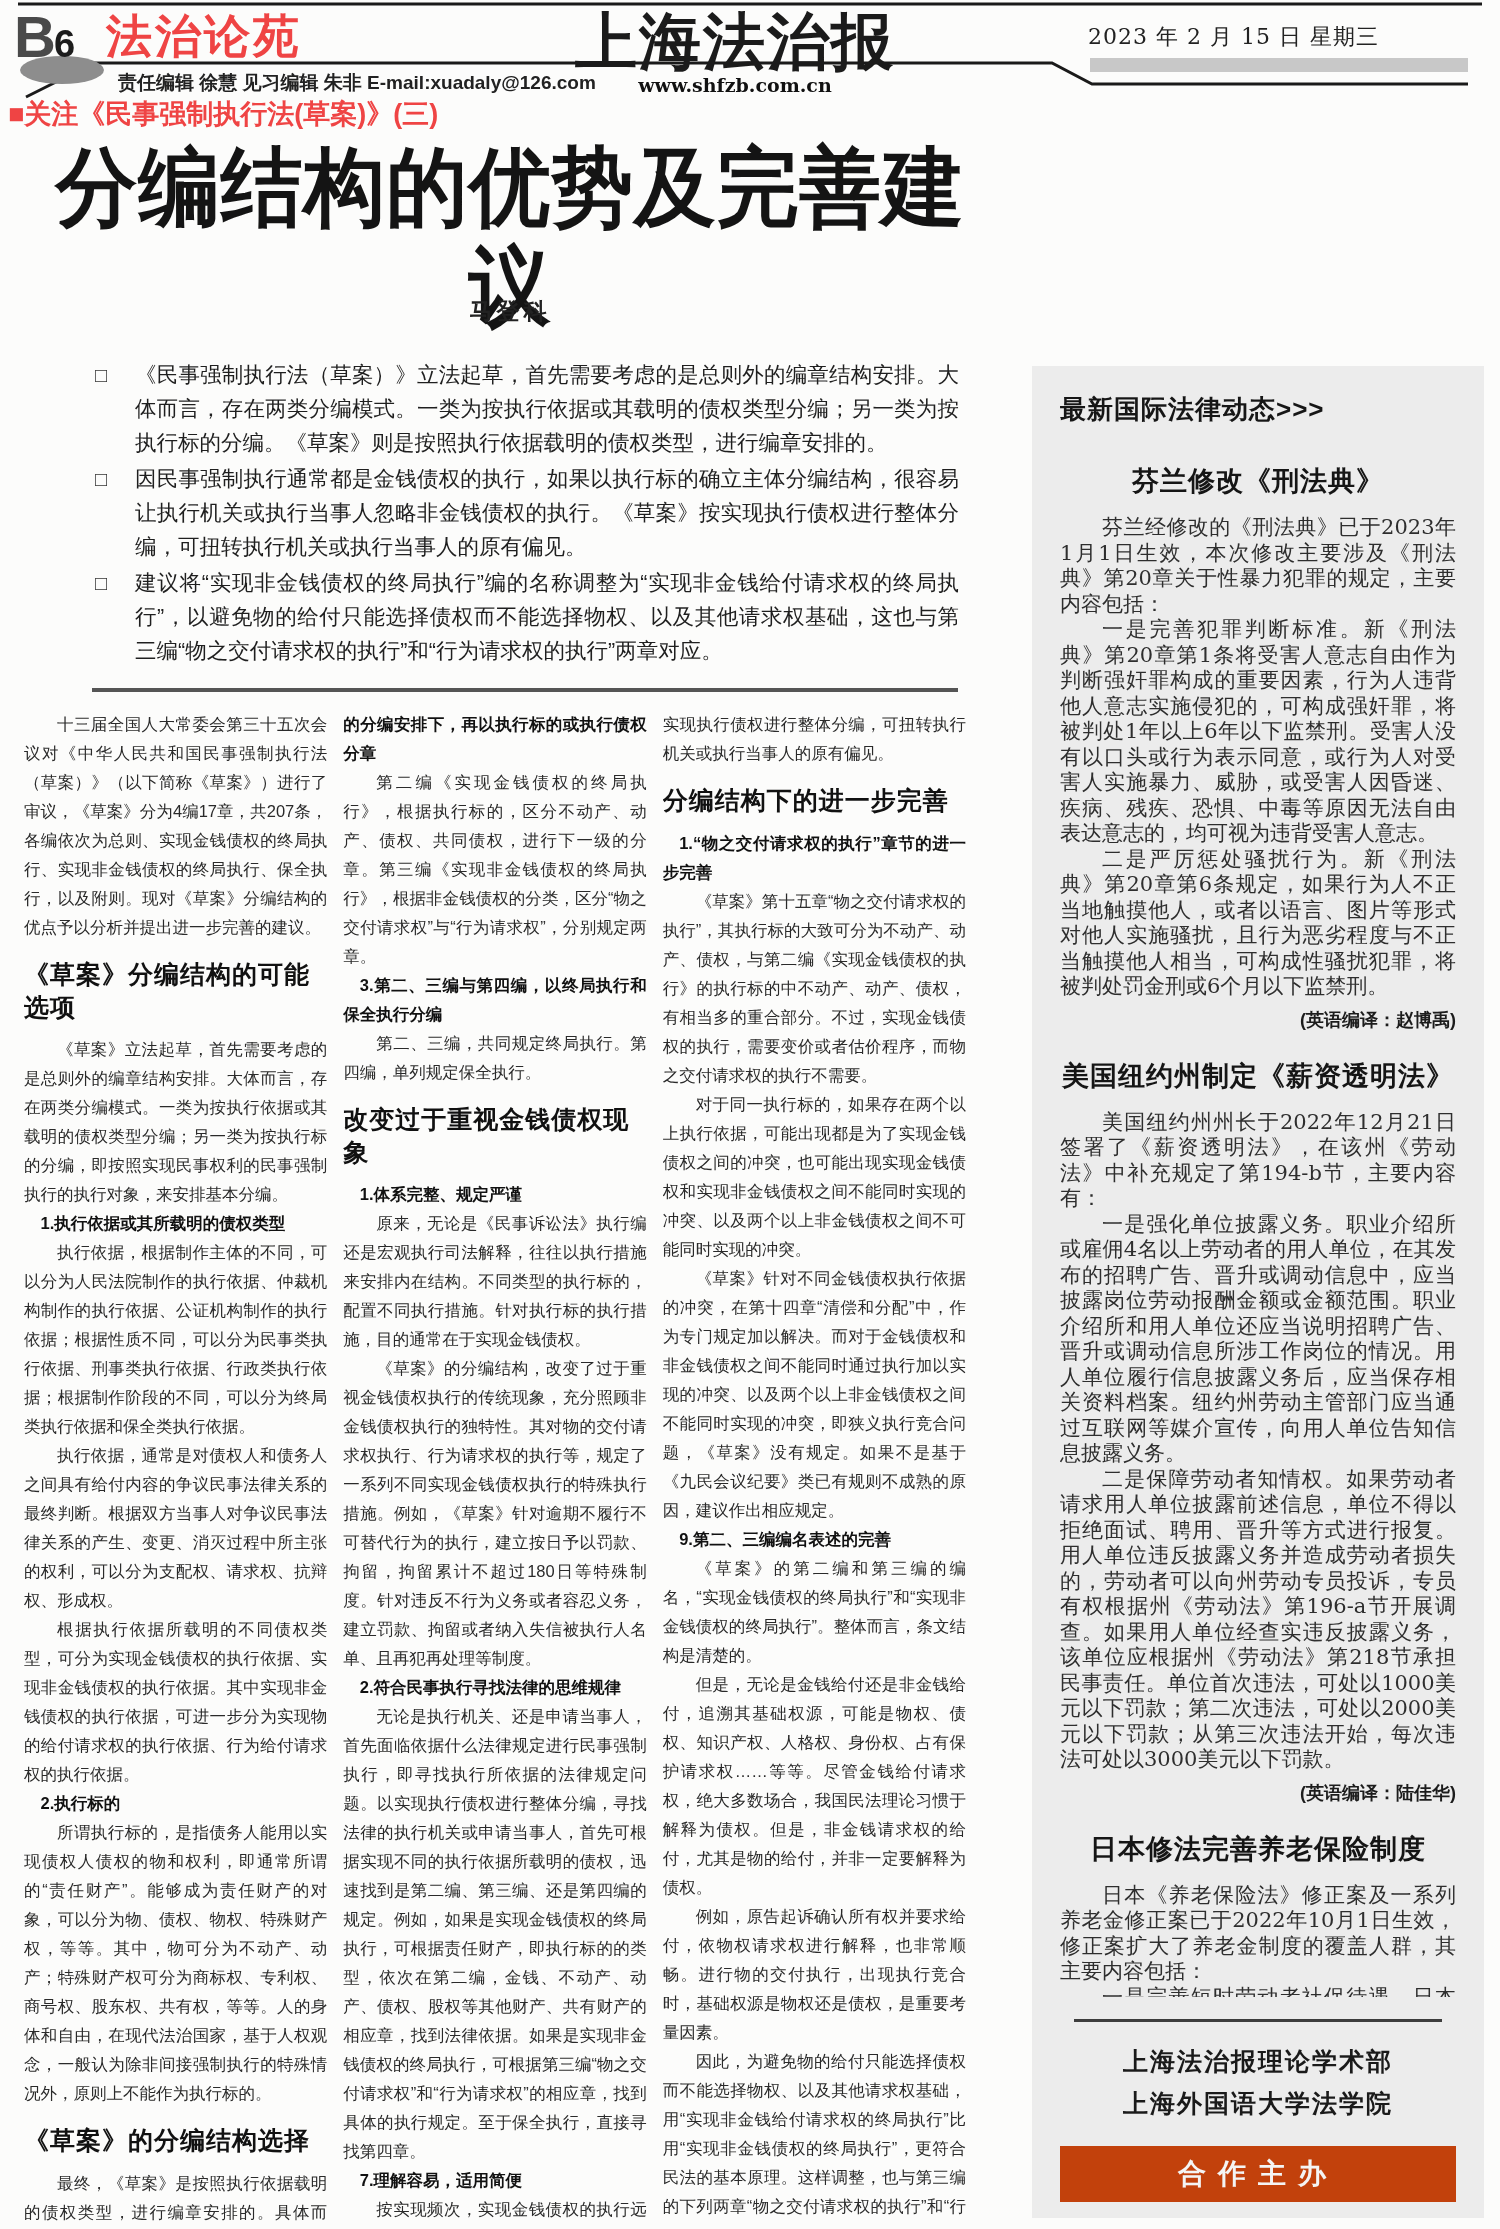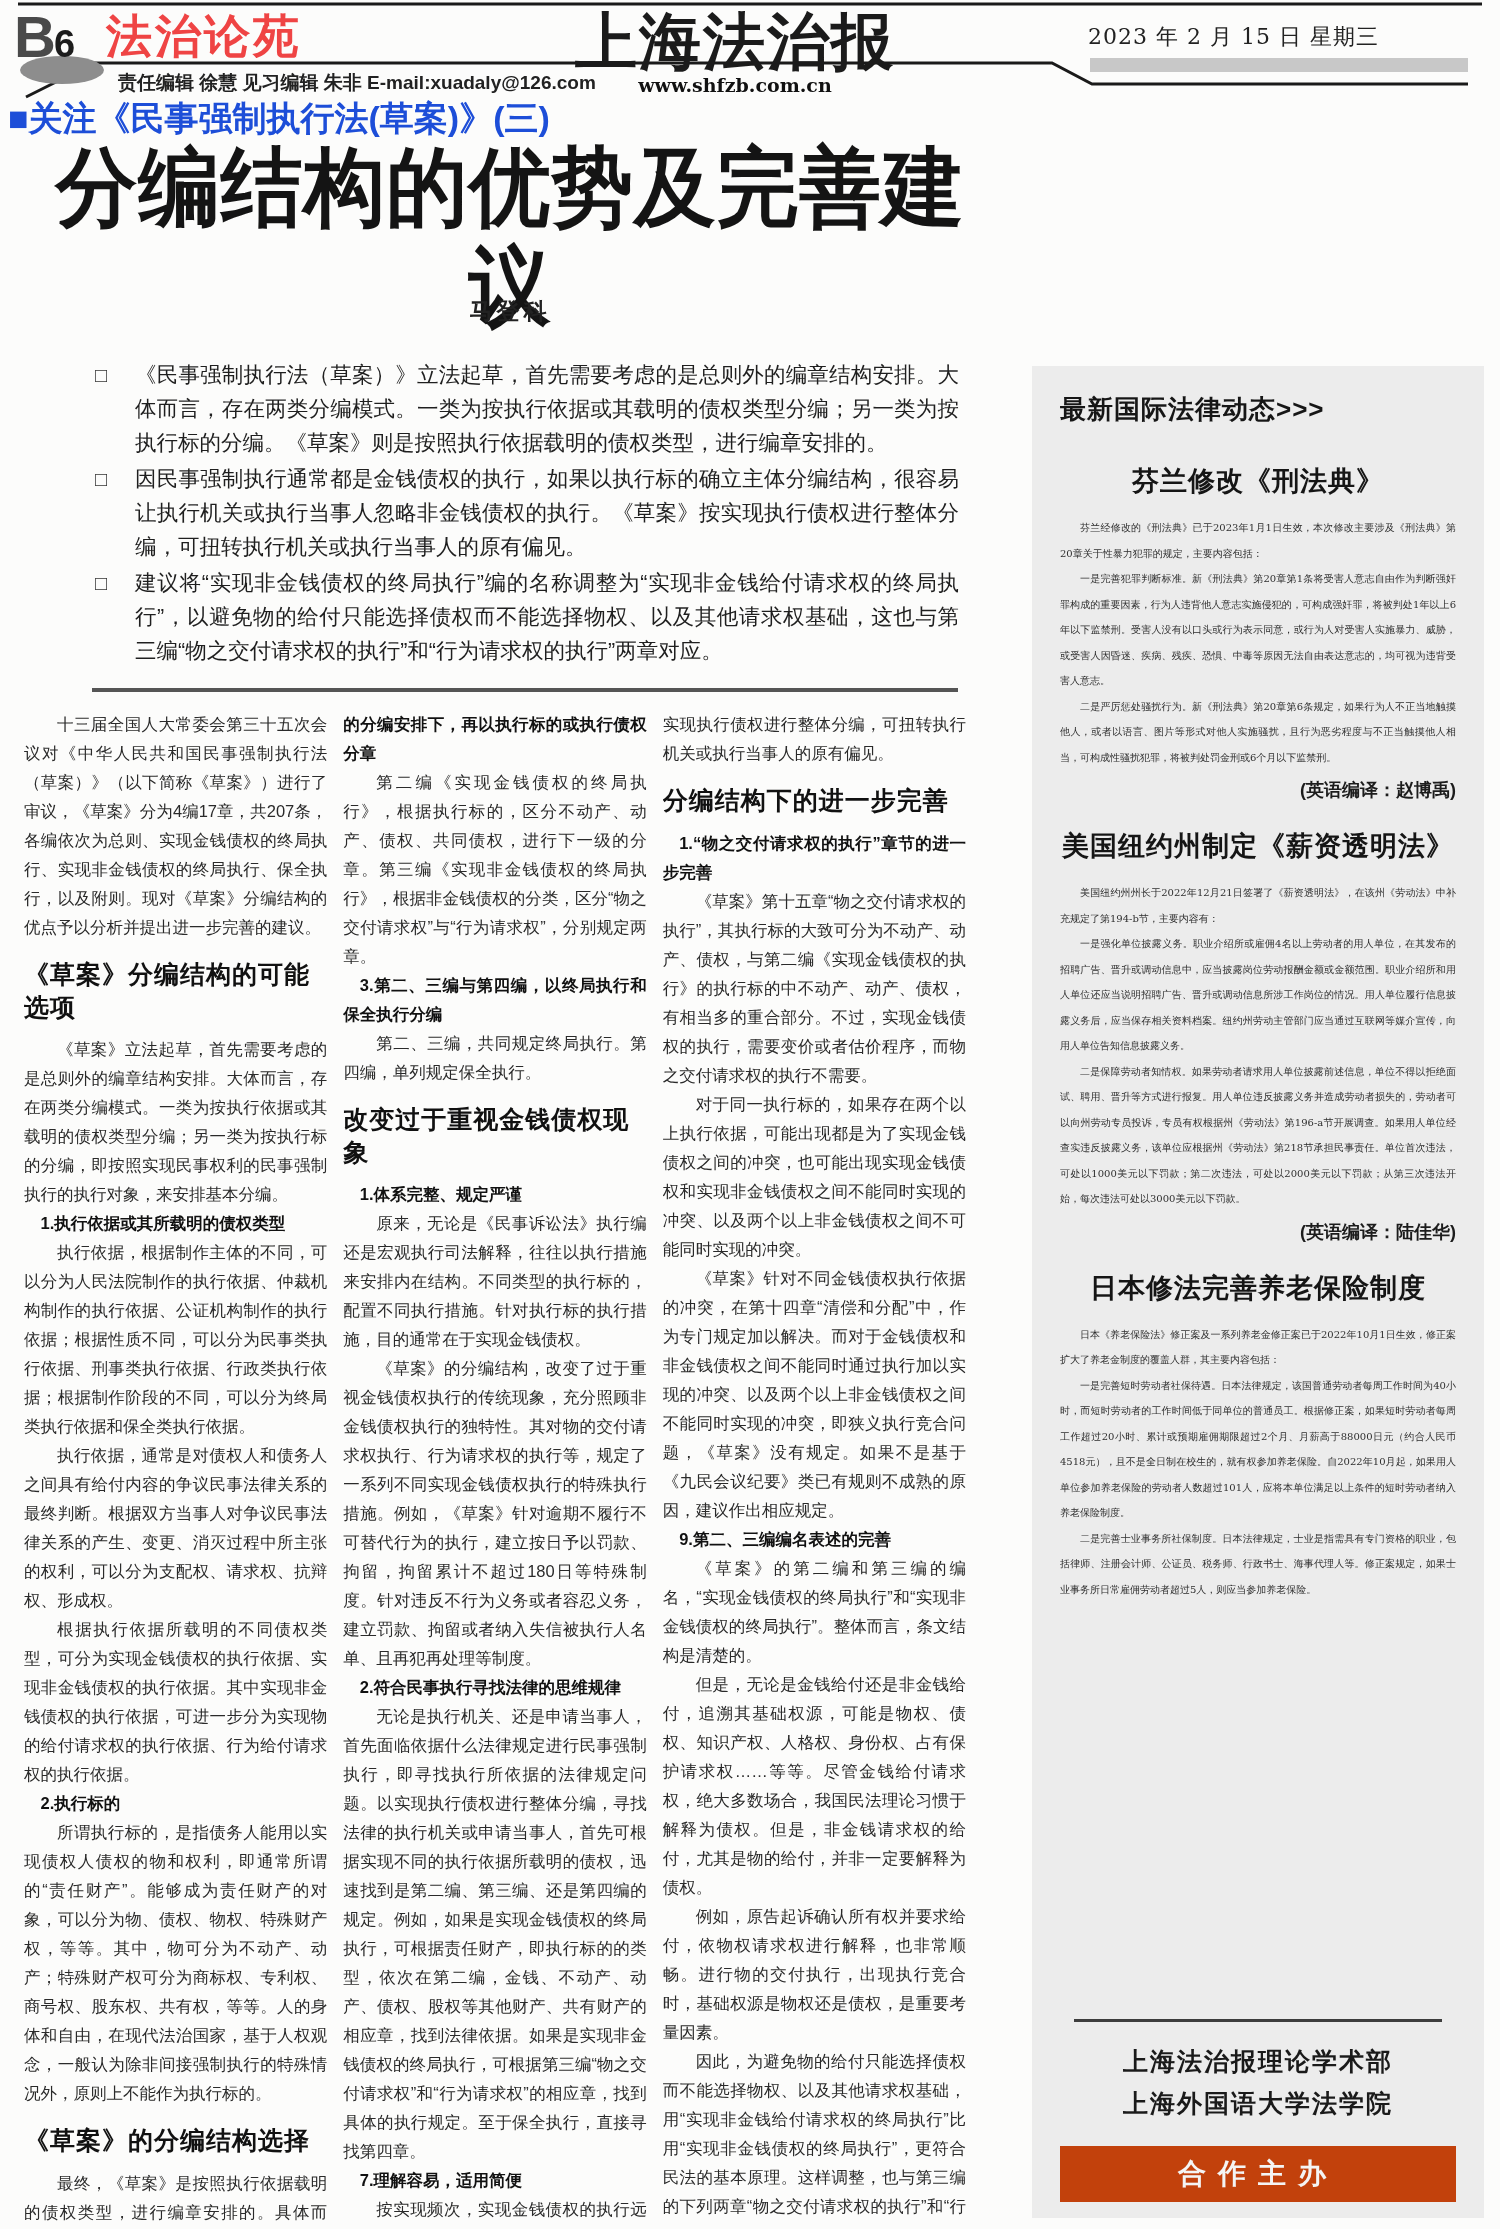--- a/index.html
+++ b/index.html
@@ -14,21 +14,21 @@
   .section-name{position:absolute;left:106px;top:6px;font-size:46px;font-weight:900;color:#ef4444;letter-spacing:3px;}
   .editor-line{position:absolute;left:118px;top:70px;font-size:19px;font-weight:bold;color:#222;}
   .masthead{position:absolute;left:540px;top:0px;width:390px;text-align:center;
             font-family:"DejaVu Serif",serif;font-size:62px;font-weight:bold;color:#1b1b1b;letter-spacing:2px;}
   .website{position:absolute;left:540px;top:74px;width:390px;text-align:center;
            font-family:"DejaVu Serif",serif;font-size:19px;font-weight:bold;color:#111;}
   .date-line{position:absolute;left:1088px;top:22px;width:380px;font-family:"DejaVu Serif",serif;
              font-size:22px;color:#222;letter-spacing:1px;}
   .date-bar{position:absolute;left:1090px;top:58px;width:378px;height:14px;background:#c8c8c8;}
   
-  .kicker{position:absolute;left:8px;top:96px;font-size:34px;font-weight:bold;color:#1d4ed8;}
+  .kicker{position:absolute;left:8px;top:96px;font-size:27px;font-weight:bold;color:#ef4444;}
   .headline{position:absolute;left:15px;top:138px;width:990px;text-align:center;
             font-size:86px;font-weight:900;color:#141414;line-height:1.15;
             transform:scaleX(.95);transform-origin:center;letter-spacing:1px;}
   .author{position:absolute;left:15px;top:296px;width:990px;text-align:center;
           font-size:23px;font-weight:bold;color:#222;letter-spacing:4px;}
   
   .summary{position:absolute;left:95px;top:358px;width:864px;}
   .sum-item{display:flex;margin-bottom:2px;}
   .sum-marker{flex:0 0 40px;font-size:20px;line-height:34px;color:#333;}
   .sum-text{flex:1;font-size:21.5px;line-height:34px;text-align:justify;color:#1f1f1f;}
@@ -41,21 +41,21 @@
   .blk-cont{text-indent:0;}
   .blk-h2{font-size:25px;font-weight:bold;color:#111;line-height:1.3;margin:16px 0 12px;letter-spacing:1px;text-align:left;text-indent:0;}
   .blk-h3{font-weight:bold;color:#111;text-indent:1em;}
   .blk-h3cont{font-weight:bold;color:#111;text-indent:0;}
   
   .sidebar{position:absolute;left:1032px;top:366px;width:452px;height:1852px;background:#ececec;
            box-sizing:border-box;padding:26px 28px 16px;overflow:hidden;}
   .sb-title{font-size:26px;font-weight:bold;color:#161616;margin-bottom:10px;letter-spacing:1px;}
   .sb-articles{height:1560px;overflow:hidden;}
   .sb-art-title{text-align:center;font-size:27px;font-weight:bold;color:#151515;margin:26px 0 16px;letter-spacing:1px;}
-  .sb-p{font-family:"DejaVu Serif",serif;font-size:10px;line-height:25.5px;text-indent:2em;
+  .sb-p{font-family:"DejaVu Serif",serif;font-size:21px;line-height:25.5px;text-indent:2em;
         text-align:justify;color:#2e2e2e;}
   .sb-credit{text-align:right;font-size:18px;font-weight:bold;color:#1c1c1c;margin:8px 0 2px;}
   .sb-footer{position:absolute;left:28px;right:28px;bottom:16px;}
   .sb-rule{height:3px;background:#3d3d3d;margin:0 14px 18px;}
   .sb-org{text-align:center;font-size:25px;font-weight:bold;color:#1a1a1a;line-height:42px;letter-spacing:2px;}
   .sb-button{margin-top:22px;height:56px;background:#c2410c;color:#f4f4f4;display:flex;
              align-items:center;justify-content:center;font-size:28px;font-weight:bold;letter-spacing:12px;}
 </style>
 </head>
 <body>

